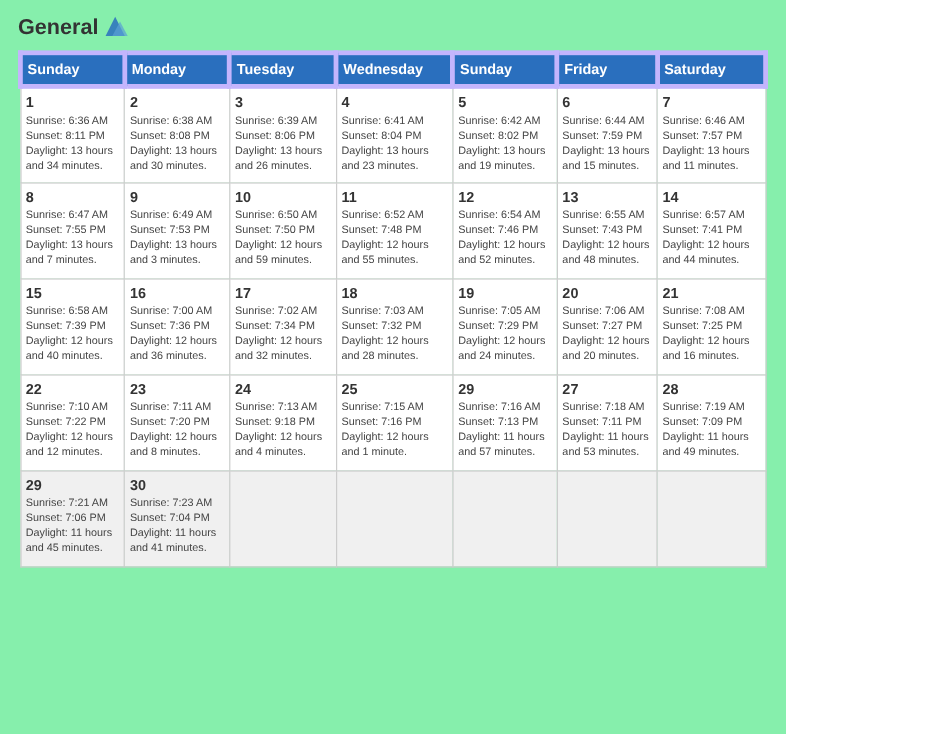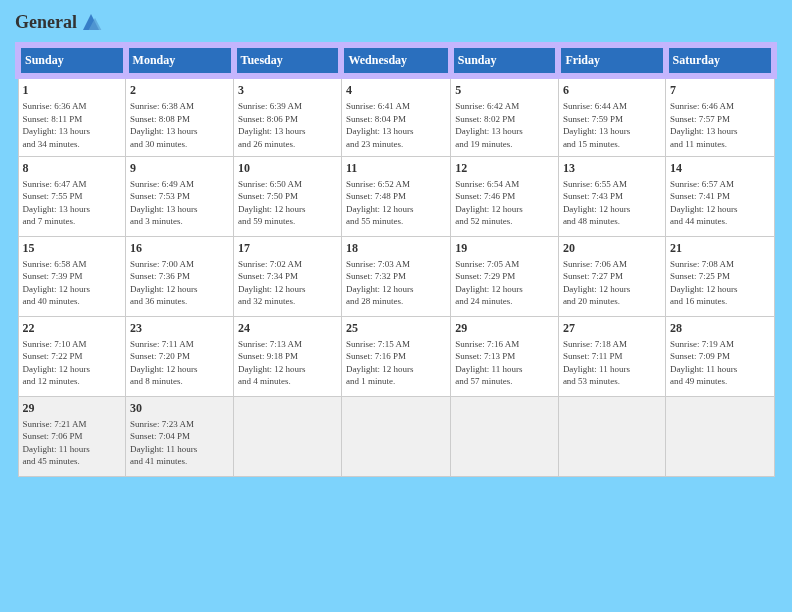--- a/index.html
+++ b/index.html
@@ -4,25 +4,24 @@
   <style>
     * { margin: 0; padding: 0; box-sizing: border-box; }
     body {
       width: 792px;
       height: 612px;
       background: #fff;
       font-family: Arial, sans-serif;
       overflow: hidden;
     }
     .page {
-      width: 792px;
+      width: 655px;
       height: 612px;
-      background: #7dd3fc;
+      background: #86efac;
       padding: 10px 15px;
-      font-family: Liberation Serif, serif;
     }
     .header {
       display: flex;
       align-items: flex-start;
       justify-content: space-between;
       margin-bottom: 8px;
     }
     .logo {
       display: flex;
       align-items: center;
@@ -51,21 +50,21 @@
       border-collapse: collapse;
       font-size: 9.5px;
     }
     .calendar thead tr th {
       background: #2a6fbe;
       color: #fff;
       font-size: 12px;
       font-weight: bold;
       padding: 5px 4px;
       text-align: left;
-      border: 6px solid #c4b5fd;
+      border: 4px solid #c4b5fd;
     }
     .calendar tbody tr td {
       vertical-align: top;
       border: 1px solid #ccc;
       padding: 4px;
       width: 113px;
       height: 80px;
       background: #fff;
     }
     .calendar tbody tr:last-child td {

